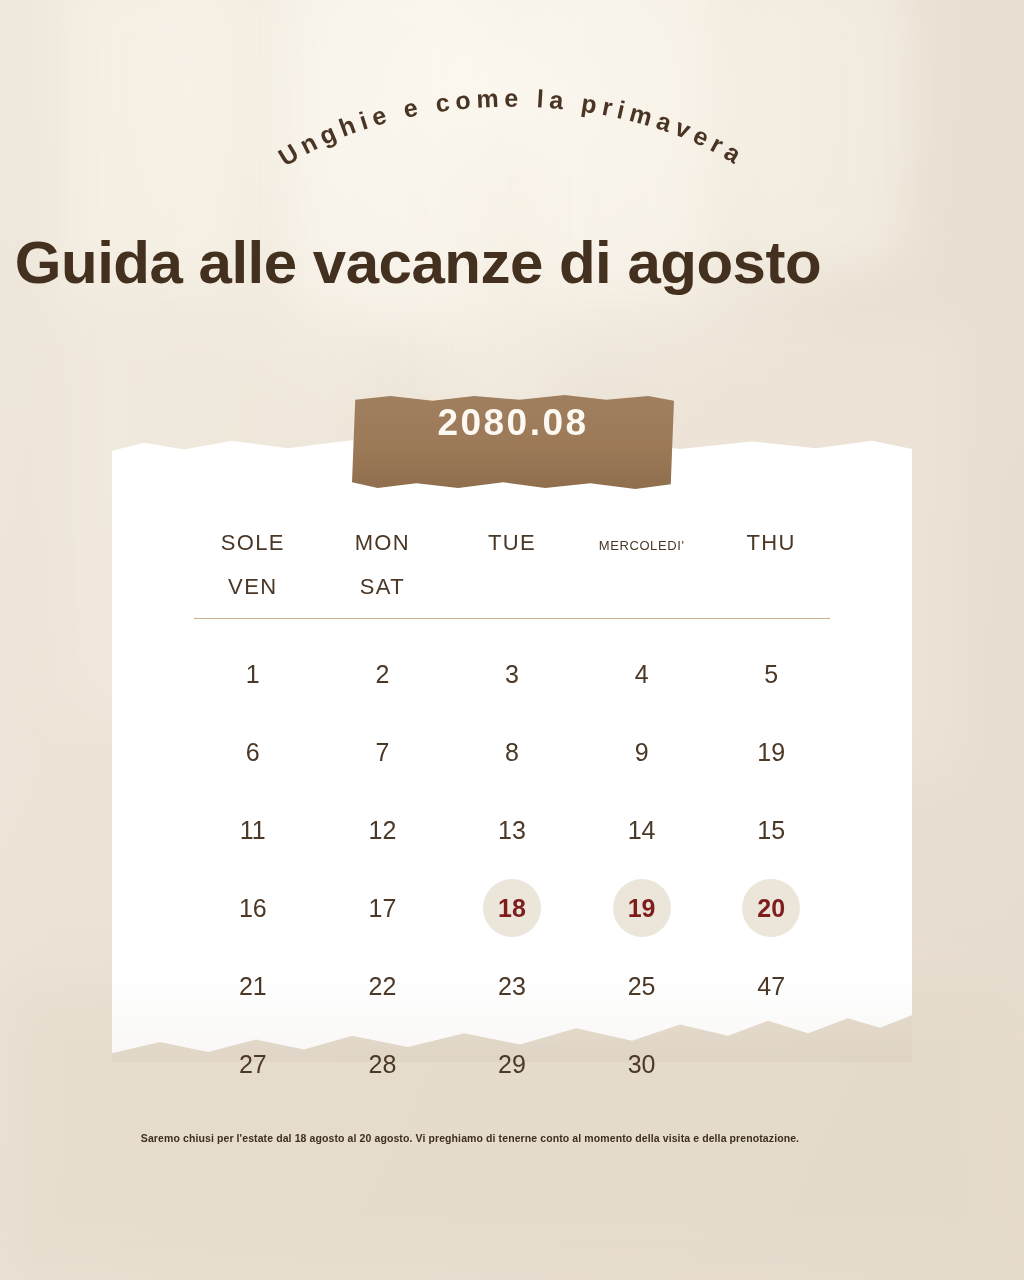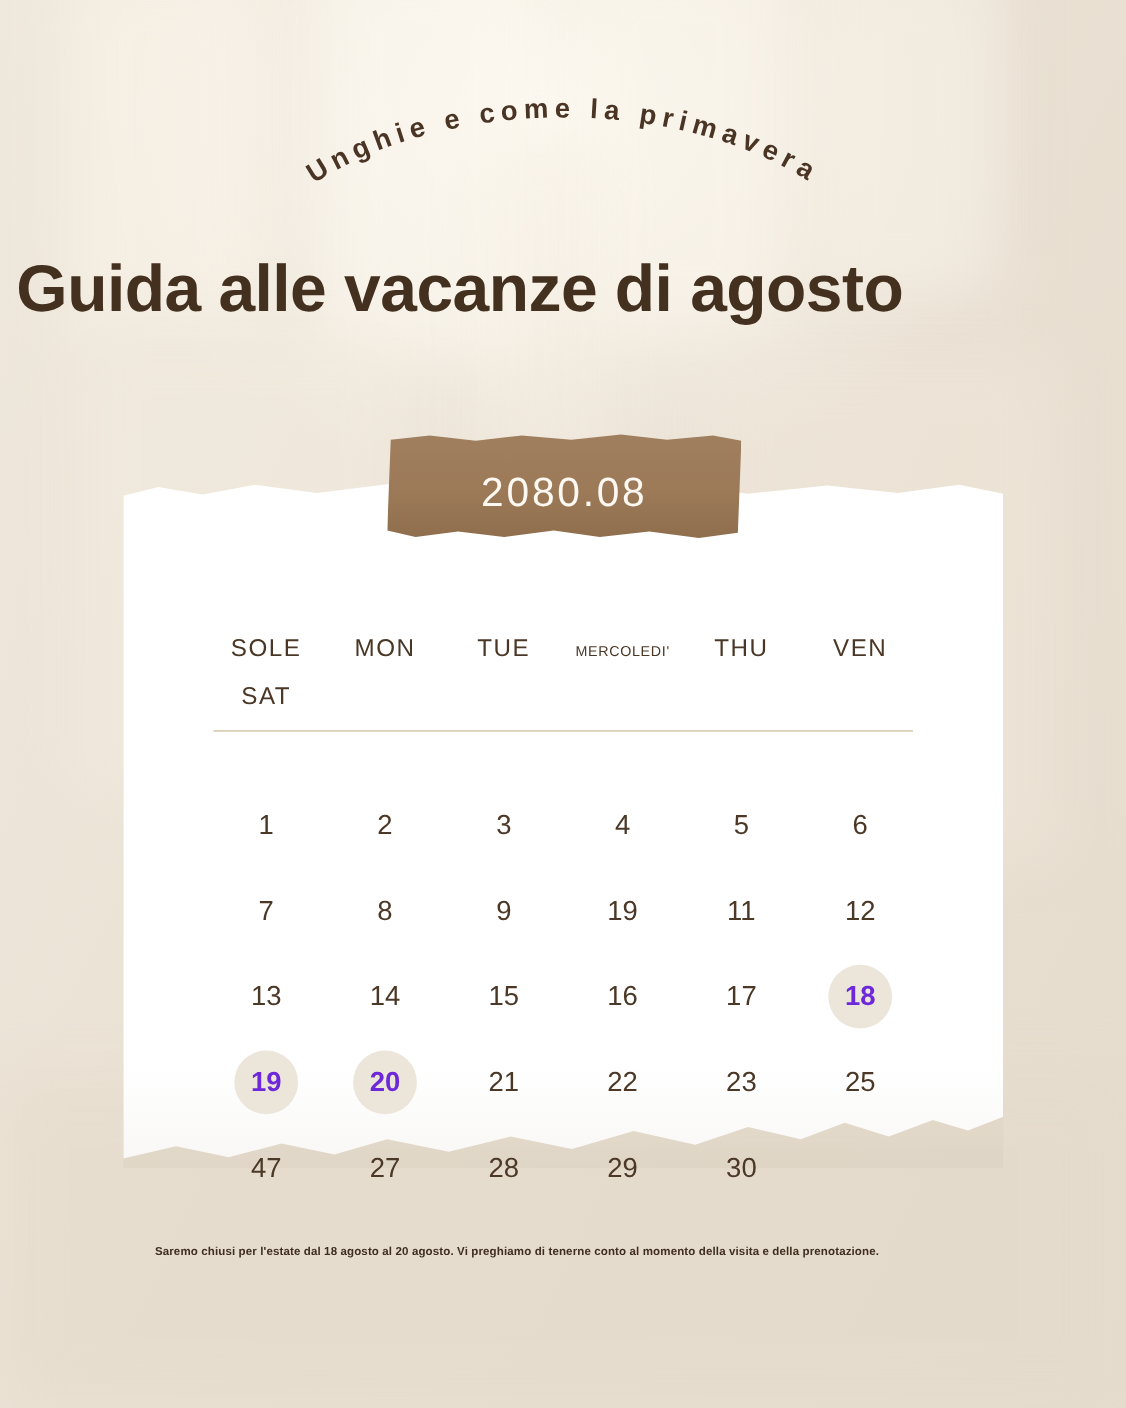--- a/index.html
+++ b/index.html
@@ -107,43 +107,42 @@
     background: linear-gradient(180deg, #a07f5f 0%, #9c7a58 55%, #8f6e4d 100%);
     clip-path: polygon(
       1% 6%, 12% 2%, 25% 7%, 38% 2%, 52% 6%, 66% 1%, 79% 6%, 92% 2%, 100% 7%,
       99% 94%, 88% 99%, 74% 93%, 60% 98%, 47% 92%, 33% 98%, 20% 93%, 8% 98%, 0% 92%
     );
     box-shadow: 0 6px 16px rgba(80,60,40,0.18);
   }
   #tape-date {
     position: absolute;
     left: 352px;
-    top: 400px;
+    top: 375px;
     width: 322px;
     height: 96px;
     display: flex;
     align-items: center;
     justify-content: center;
     color: #fdf8f1;
     font-size: 37px;
     letter-spacing: 2.5px;
-    font-weight: 400;
+    font-weight: 700;
   }
 
   
   #calendar {
     position: absolute;
     left: 188px;
     top: 530px;
     width: 648px;
   }
   .cal-grid {
     display: grid;
-    grid-template-columns: repeat(6, 1fr);
-    margin-top: 46px;
+    grid-template-columns: repeat(5, 1fr);
   }
   .dow {
     text-align: center;
     color: #4a3726;
     font-size: 22px;
     letter-spacing: 1.4px;
     padding-bottom: 18px;
   }
   .dow.small {
     font-size: 13px;
@@ -167,21 +166,21 @@
     color: #4b3826;
     width: 58px;
     height: 58px;
     line-height: 58px;
     text-align: center;
     border-radius: 50%;
   }
   .day-num.highlight {
     background: #ece5da;
     font-weight: 700;
-    color: #6d28d9;
+    color: #7f1d1d;
   }
   .day-num.empty { visibility: hidden; }
 
   
   #footer-note {
     position: absolute;
     top: 1132px;
     left: 0;
     width: 940px;
     text-align: center;

